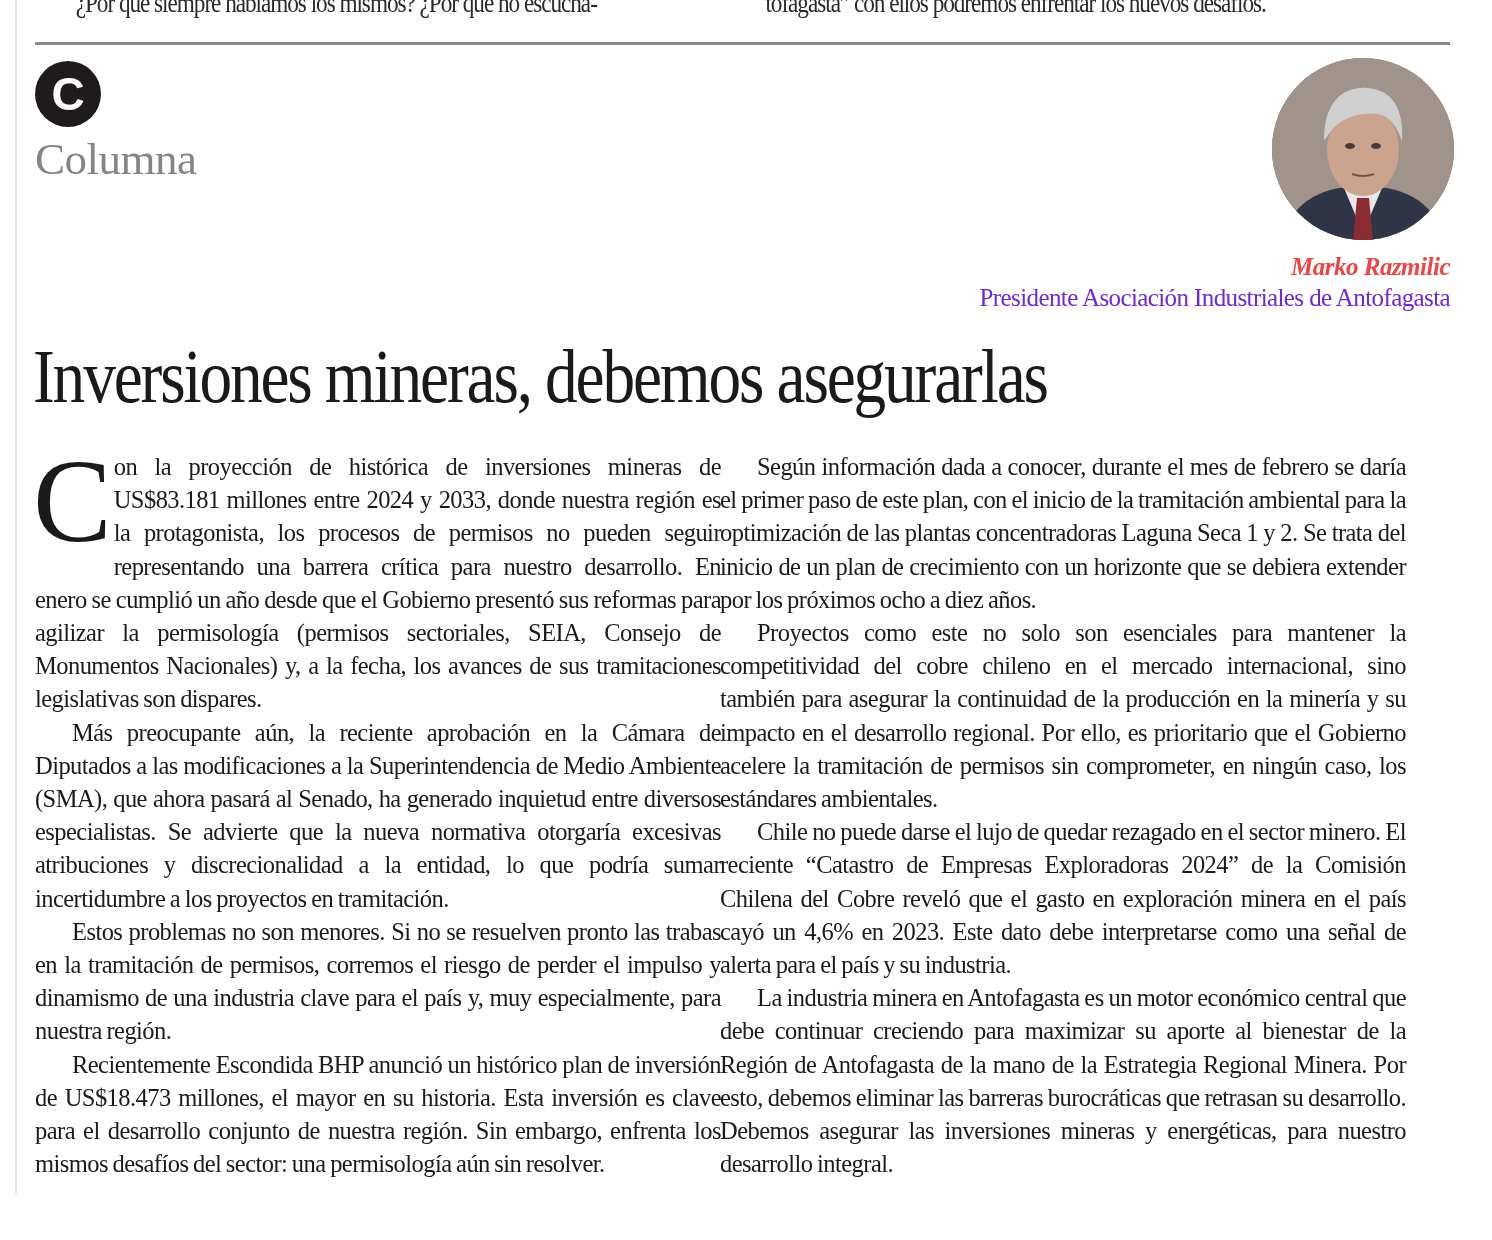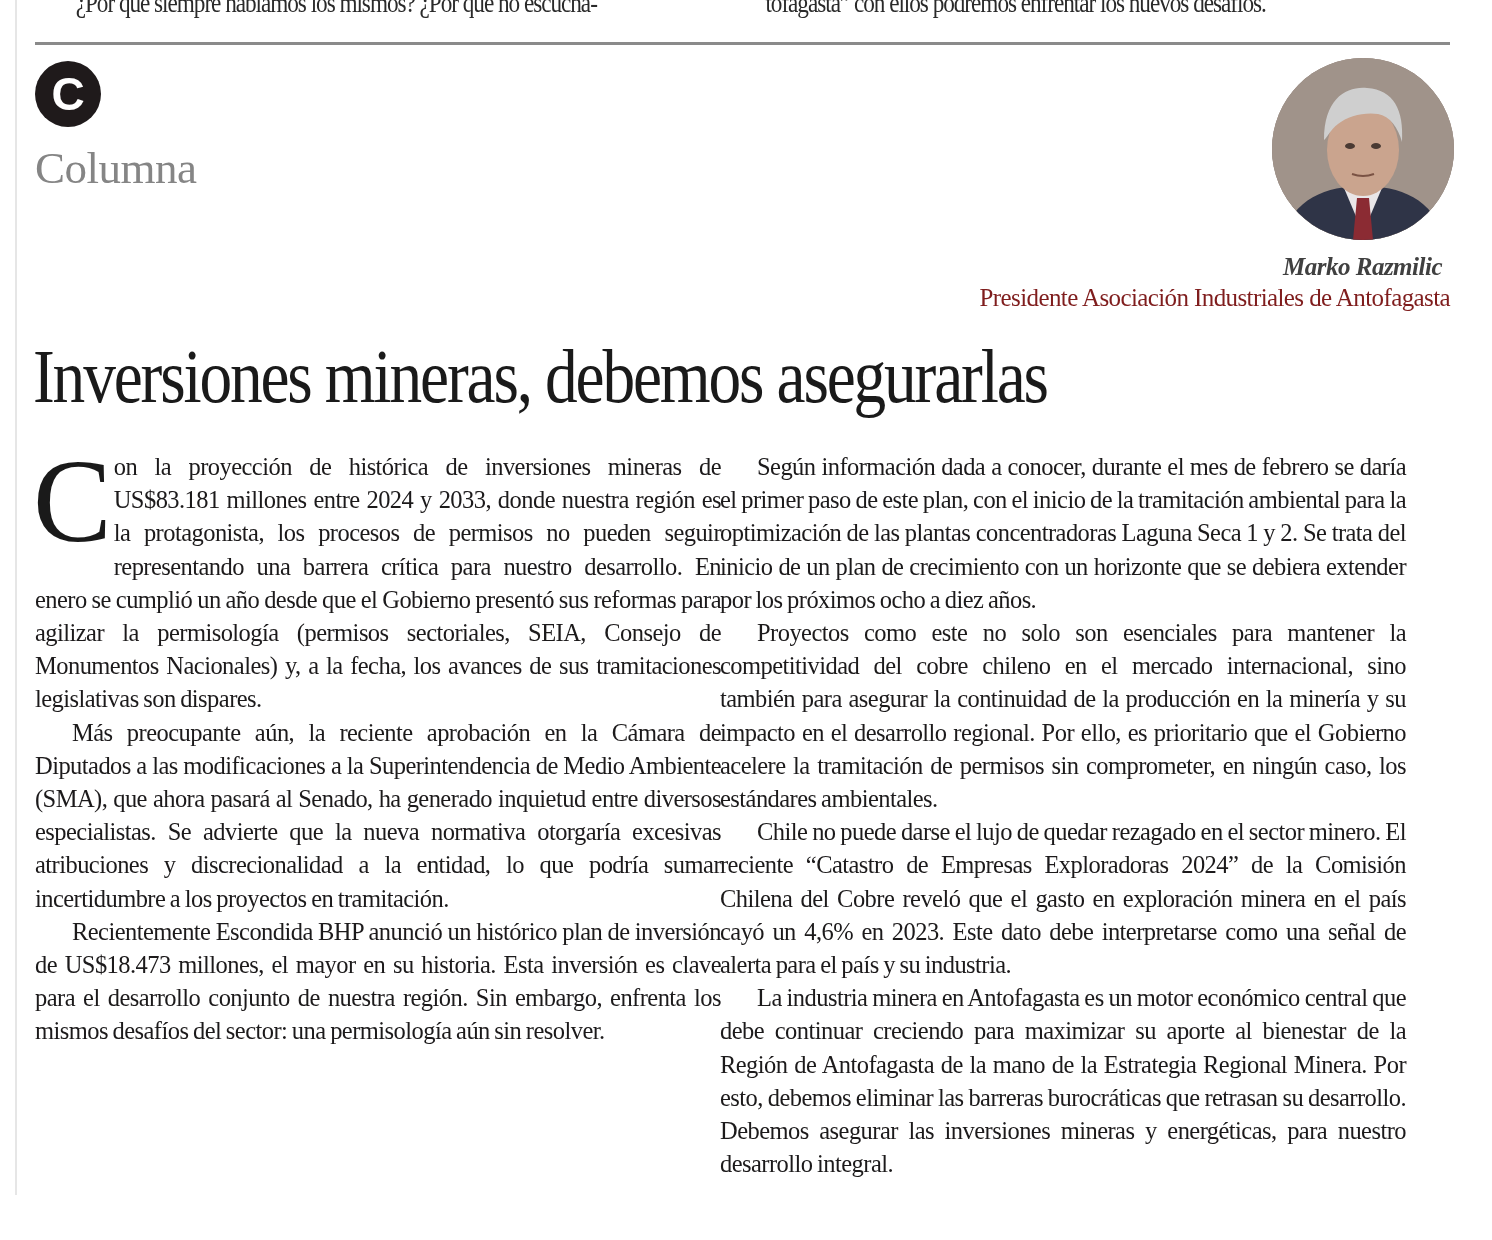--- a/index.html
+++ b/index.html
@@ -25,37 +25,37 @@
     position: absolute; left: 35px; top: 42px; width: 1415px; height: 3px;
     background: #8a8a8a;
   }
   .col-badge {
     position: absolute; left: 35px; top: 61px; width: 66px; height: 66px;
     border-radius: 50%; background: #1f1a1b; color: #fff;
     font-family: "Liberation Sans", "DejaVu Sans", sans-serif; font-weight: bold;
     font-size: 46px; line-height: 66px; text-align: center;
   }
   .section-label {
-    position: absolute; left: 35px; top: 142px;
+    position: absolute; left: 35px; top: 133px;
     font-size: 45px; color: #858585; letter-spacing: -0.5px;
   }
   .avatar {
     position: absolute; left: 1272px; top: 58px; width: 182px; height: 182px;
     border-radius: 50%; overflow: hidden;
     background: radial-gradient(circle at 50% 40%, #b9aaa0 0%, #8b7d74 55%, #6a5f59 100%);
   }
   .avatar svg { display: block; }
   .author-name {
-    position: absolute; right: 50px; top: 253px;
-    font-size: 25px; font-style: italic; font-weight: bold; color: #404040;
+    position: absolute; right: 42px; top: 253px;
+    font-size: 25px; font-style: italic; font-weight: bold; color: #ef4444;
     letter-spacing: -0.5px;
   }
   .author-role {
     position: absolute; right: 42px; top: 284px;
-    font-size: 25px; color: #7f1d1d; letter-spacing: -0.6px;
+    font-size: 25px; color: #6d28d9; letter-spacing: -0.6px;
   }
   .headline {
     position: absolute; left: 33px; top: 333px; margin: 0;
     font-size: 76px; font-weight: normal; color: #1a1a1a;
     letter-spacing: -2.5px; white-space: nowrap;
     transform: scaleX(0.86); transform-origin: left top;
   }
   .column {
     position: absolute; top: 450px; width: 686px;
     font-size: 24.5px; line-height: 33.2px; color: #1c1a1b;
@@ -102,20 +102,21 @@
 </div>
 
 <div class="author-name">Marko Razmilic</div>
 <div class="author-role">Presidente Asociación Industriales de Antofagasta</div>
 
 <h1 class="headline">Inversiones mineras, debemos asegurarlas</h1>
 
 <div class="column col-left">
   <p class="first"><span class="dropcap">C</span><span>on la proyección de histórica de inversiones mineras de US$83.181 millones entre 2024 y 2033, donde nuestra re­gión es la protagonista, los procesos de permisos no pue­den seguir representando una barrera crítica para nuestro desa­rrollo. En enero se cumplió un año desde que el Gobierno presen­tó sus reformas para agilizar la permisología (permisos sectoria­les, SEIA, Consejo de Monumentos Nacionales) y, a la fecha, los avances de sus tramitaciones legislativas son dispares.</span></p>
   <p>Más preocupante aún, la reciente aprobación en la Cámara de Diputados a las modificaciones a la Superintendencia de Medio Ambiente (SMA), que ahora pasará al Senado, ha generado inquie­tud entre diversos especialistas. Se advierte que la nueva normati­va otorgaría excesivas atribuciones y discrecionalidad a la entidad, lo que podría sumar incertidumbre a los proyectos en tramitación.</p>
+  <p>Estos problemas no son menores. Si no se resuelven pronto las trabas en la tramitación de permisos, corremos el riesgo de perder el impulso y dinamismo de una industria clave para el pa­ís y, muy especialmente, para nuestra región.</p>
   <p>Recientemente Escondida BHP anunció un histórico plan de inversión de US$18.473 millones, el mayor en su historia. Esta in­versión es clave para el desarrollo conjunto de nuestra región. Sin embargo, enfrenta los mismos desafíos del sector: una permiso­logía aún sin resolver.</p>
 </div>
 
 <div class="column col-right">
   <p>Según información dada a conocer, durante el mes de febre­ro se daría el primer paso de este plan, con el inicio de la tramita­ción ambiental para la optimización de las plantas concentrado­ras Laguna Seca 1 y 2. Se trata del inicio de un plan de crecimien­to con un horizonte que se debiera extender por los próximos ocho a diez años.</p>
   <p>Proyectos como este no solo son esenciales para mantener la competitividad del cobre chileno en el mercado internacional, si­no también para asegurar la continuidad de la producción en la minería y su impacto en el desarrollo regional. Por ello, es priori­tario que el Gobierno acelere la tramitación de permisos sin com­prometer, en ningún caso, los estándares ambientales.</p>
   <p>Chile no puede darse el lujo de quedar rezagado en el sector minero. El reciente “Catastro de Empresas Exploradoras 2024” de la Comisión Chilena del Cobre reveló que el gasto en explora­ción minera en el país cayó un 4,6% en 2023. Este dato debe in­terpretarse como una señal de alerta para el país y su industria.</p>
   <p>La industria minera en Antofagasta es un motor económico central que debe continuar creciendo para maximizar su aporte al bienestar de la Región de Antofagasta de la mano de la Estrate­gia Regional Minera. Por esto, debemos eliminar las barreras bu­rocráticas que retrasan su desarrollo. Debemos asegurar las in­versiones mineras y energéticas, para nuestro desarrollo integral.</p>
 </div>
 

